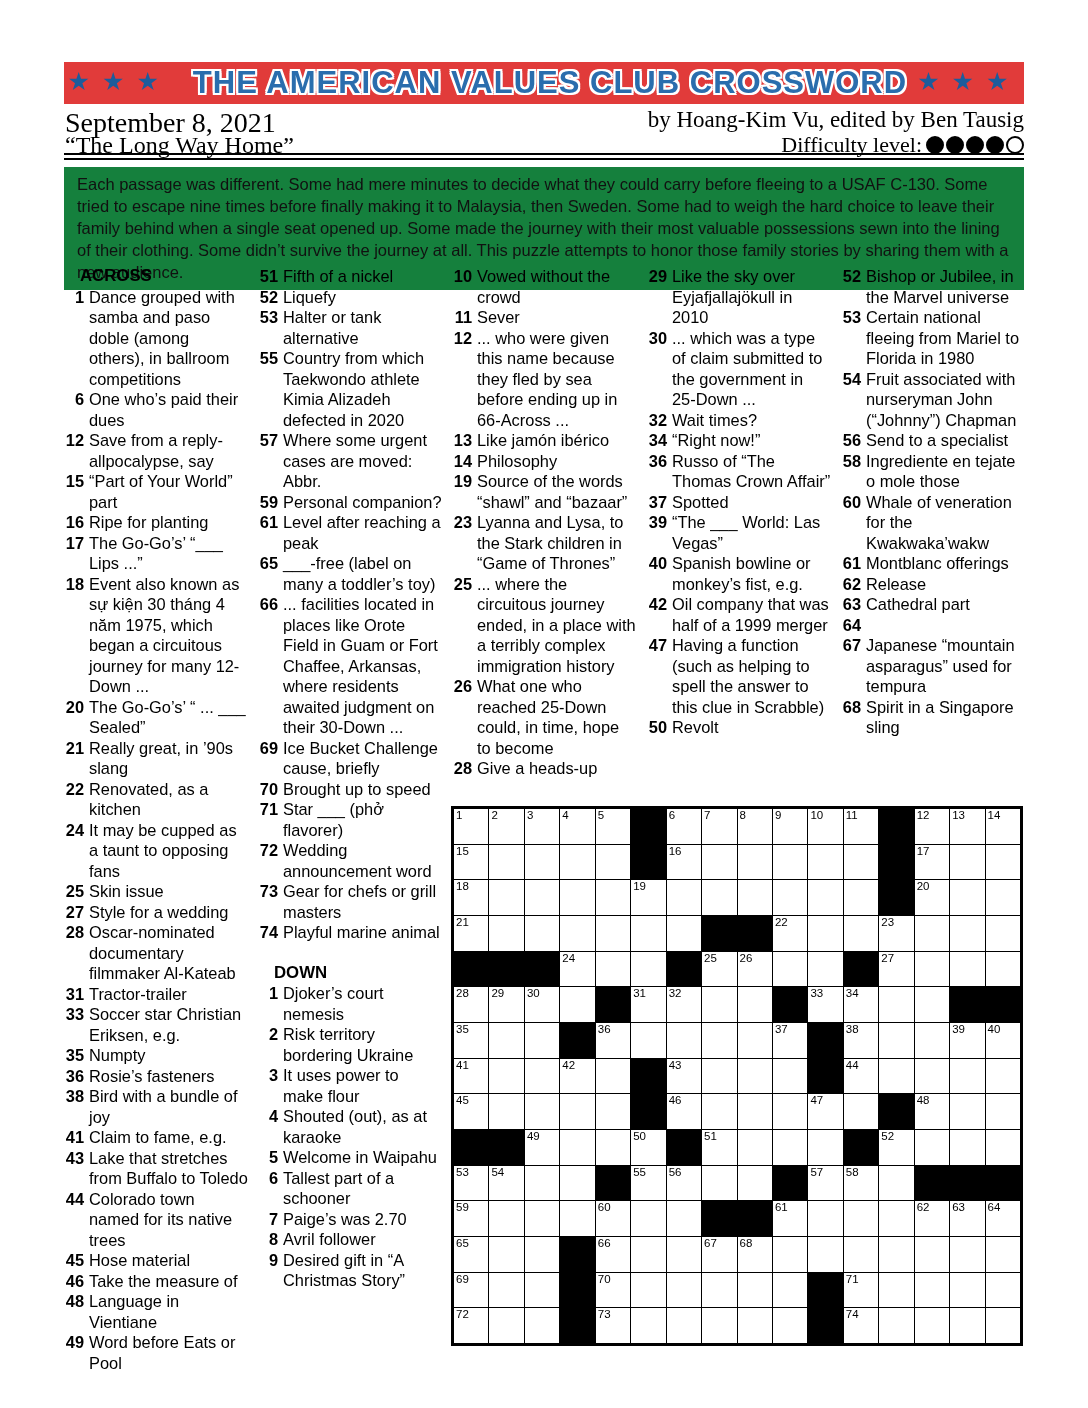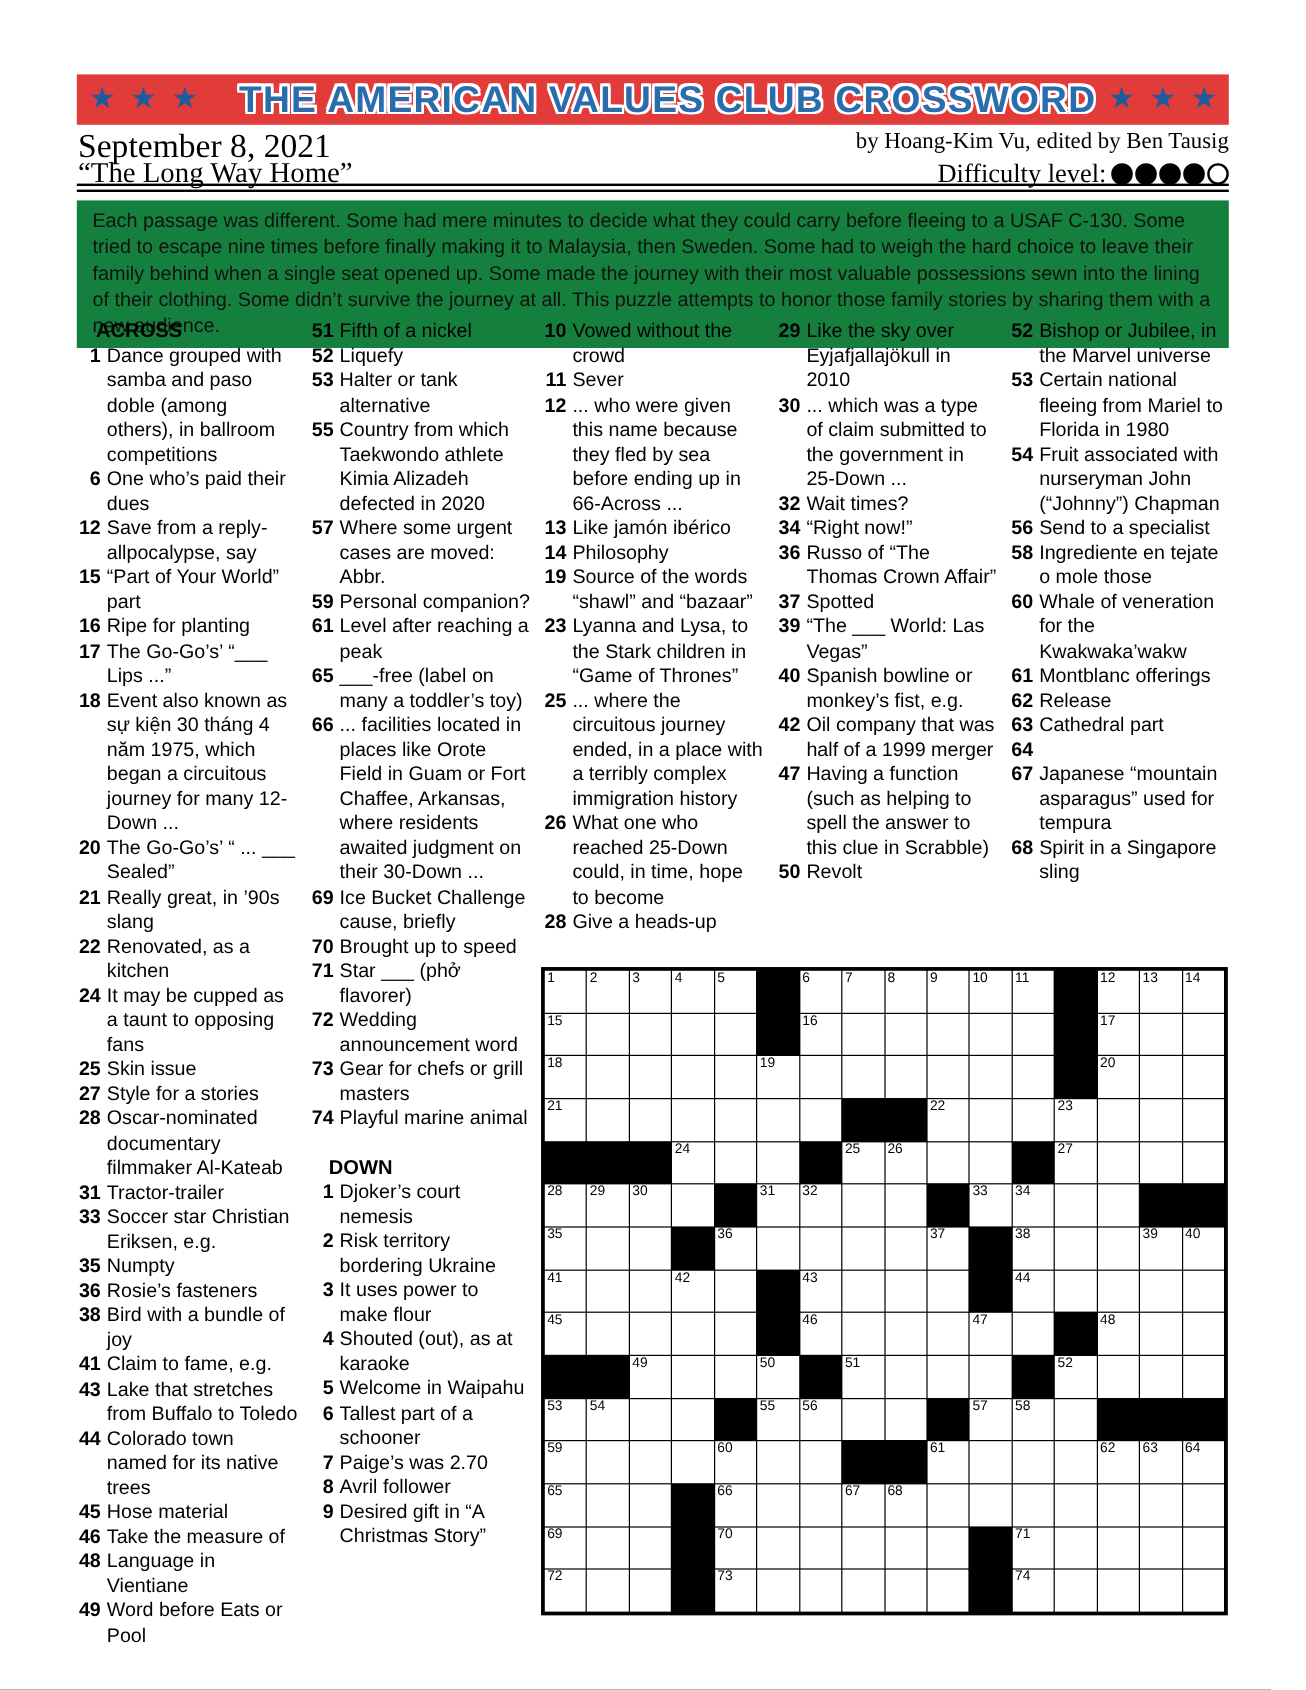--- a/index.html
+++ b/index.html
@@ -1,34 +1,34 @@
 <!DOCTYPE html>
 <html><head>
 <meta charset="utf-8">
 <style>
   html,body{margin:0;padding:0;background:#888;}
   .page{position:relative;width:1088px;height:1408px;background:#fff;margin:0 auto;
         font-family:"Liberation Sans","DejaVu Sans",sans-serif;color:#000;overflow:hidden;}
 
   
   .banner{position:absolute;left:64px;top:62px;width:960px;height:42px;
-          display:flex;align-items:center;}
+          display:flex;align-items:center;justify-content:center;}
   .banner-inner{white-space:nowrap;font-weight:bold;}
   .banner-title{font-size:31px;letter-spacing:1px;
       text-shadow:-2px -2px 0 #fff,2px -2px 0 #fff,-2px 2px 0 #fff,2px 2px 0 #fff,
                   0 -2px 0 #fff,0 2px 0 #fff,-2px 0 0 #fff,2px 0 0 #fff;}
   .banner-stars{font-size:25px;letter-spacing:12px;margin:0 10px;vertical-align:3px;}
   .banner-stars.left{margin-right:22px;}
   .banner-stars.right{margin-left:10px;}
 
   
   .meta{font-family:"Liberation Serif","DejaVu Serif",serif;}
   .date{position:absolute;left:65px;top:107px;font-size:28px;}
   .ptitle{position:absolute;left:65px;top:132px;font-size:24px;}
-  .byline{position:absolute;right:64px;top:107px;font-size:19px;text-align:center;}
+  .byline{position:absolute;right:64px;top:107px;font-size:23px;text-align:center;}
   .difficulty{position:absolute;right:64px;top:132px;font-size:22px;text-align:right;
               display:flex;align-items:center;gap:2px;}
   .difficulty .dot{display:inline-block;width:14px;height:14px;border:2px solid #000;
                    border-radius:50%;margin-left:2px;background:#fff;}
   .difficulty .dot.filled{background:#000;}
   .dbl-rule{position:absolute;left:64px;top:153px;width:960px;height:3px;
             border-top:2px solid #000;border-bottom:2px solid #000;}
 
   
   .intro{position:absolute;left:64px;top:167px;width:960px;box-sizing:border-box;
@@ -125,21 +125,21 @@
         <div class="clue">
           <div class="cnum">24</div>
           <div class="ctext">It may be cupped as a taunt to opposing fans</div>
         </div>
         <div class="clue">
           <div class="cnum">25</div>
           <div class="ctext">Skin issue</div>
         </div>
         <div class="clue">
           <div class="cnum">27</div>
-          <div class="ctext">Style for a stories</div>
+          <div class="ctext">Style for a wedding</div>
         </div>
         <div class="clue">
           <div class="cnum">28</div>
           <div class="ctext">Oscar-nominated documentary filmmaker Al-Kateab</div>
         </div>
         <div class="clue">
           <div class="cnum">31</div>
           <div class="ctext">Tractor-trailer</div>
         </div>
         <div class="clue">

